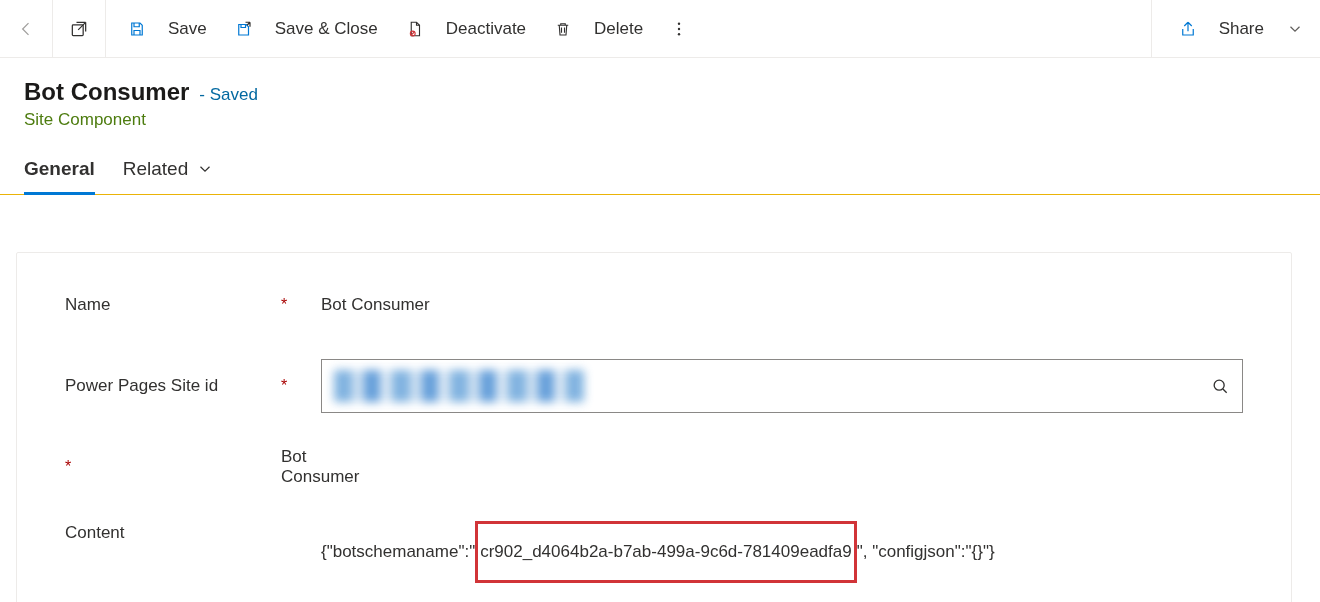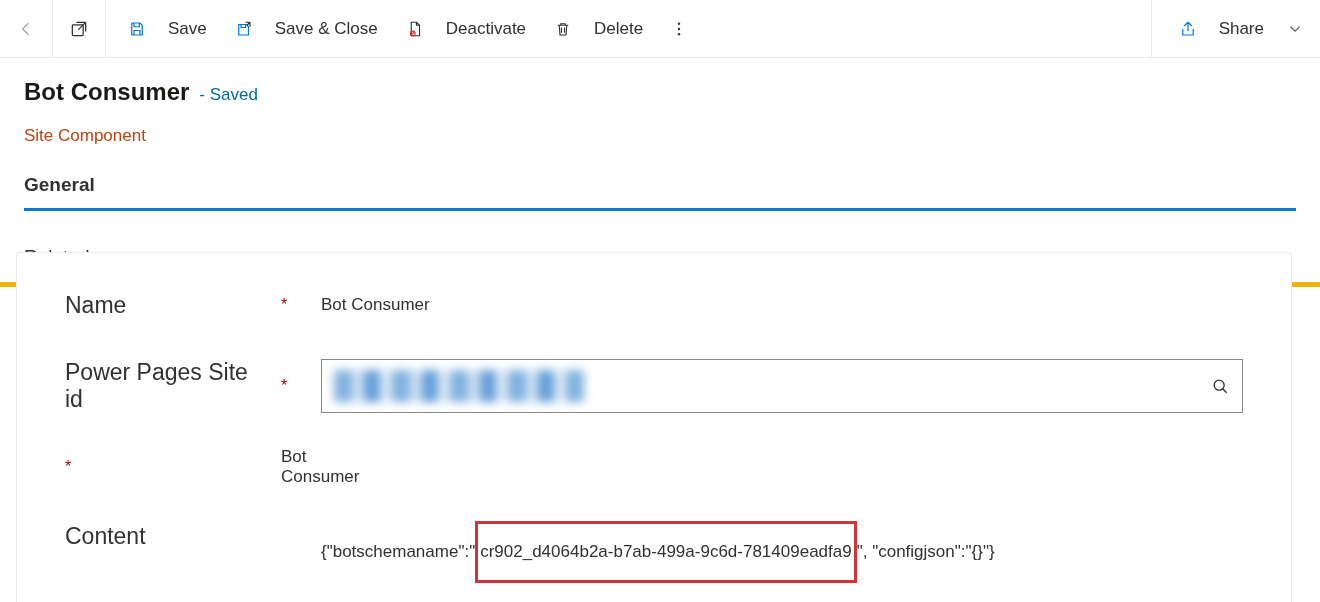--- a/index.html
+++ b/index.html
@@ -14,33 +14,33 @@
   .cmd { display: flex; align-items: center; gap: 22px; padding: 8px 14px; cursor: pointer; border-radius: 2px; font-size: 17px; color: #323130; }
   .cmd svg { width: 18px; height: 18px; flex: none; }
   .cmdbar .right { margin-left: auto; height: 100%; display: flex; align-items: center; border-left: 1px solid #edebe9; padding: 0 12px 0 13px; }
   .overflow-btn { width: 32px; height: 32px; display: flex; align-items: center; justify-content: center; cursor: pointer; border-radius: 2px; margin-left: 6px; }
 
   
   .header { padding: 20px 24px 0 24px; }
   .title-line { display: flex; align-items: baseline; gap: 10px; }
   .title { font-size: 24px; font-weight: 600; color: #1b1a19; }
   .saved { font-size: 17px; color: #0369a1; }
-  .subtitle { font-size: 17px; color: #c2410c; margin-top: 20px; }
+  .subtitle { font-size: 17px; color: #4d7c0f; margin-top: 4px; }
 
   
-  .tabs { display: flex; gap: 28px; padding: 20px 24px 0 24px; border-bottom: 5px solid #eab308; flex-direction: column; }
+  .tabs { display: flex; gap: 28px; padding: 20px 24px 0 24px; border-bottom: 1px solid #eab308; }
   .tab { font-size: 19px; color: #323130; padding: 8px 0 12px 0; cursor: pointer; display: flex; align-items: center; gap: 8px; border-bottom: 3px solid transparent; margin-bottom: -1px; }
   .tab.active { font-weight: 600; border-bottom-color: #0078d4; }
 
   
   .scroll-region { position: absolute; top: 232px; bottom: 0; left: 0; right: 0; overflow-y: scroll; padding: 20px 16px 20px 16px; }
   .card { background: #fff; border: 1px solid #edebe9; border-radius: 2px; padding: 32px 48px 64px 48px; margin-right: 12px; }
   .form-row { display: grid; grid-template-columns: 200px 24px 1fr; align-items: center; column-gap: 16px; margin-bottom: 34px; min-height: 40px; }
   .form-row:last-child { margin-bottom: 0; }
-  .label { font-size: 23px; color: #323130; }
+  .label { font-size: 17px; color: #323130; }
   .req { color: #a80000; font-size: 16px; text-align: left; }
   .value { font-size: 17px; color: #323130; }
   .lookup { display: flex; align-items: center; border: 1px solid #8a8886; height: 54px; padding: 0 12px; }
   .lookup .blur { flex: none; height: 32px; background: repeating-linear-gradient(90deg, #6ba6db 0 18px, #c7dcf0 18px 30px, #4b8fd4 30px 46px, #d7e6f4 46px 58px); filter: blur(5px); width: 250px; border-radius: 2px; opacity: .85; }
   .lookup .spacer { flex: 1; }
   .lookup svg { width: 20px; height: 20px; }
   .content-value { font-size: 17px; line-height: 1.4; }
   .highlight { border: 3px solid #d13438; display: inline-block; padding: 16px 2px; }
 
   

